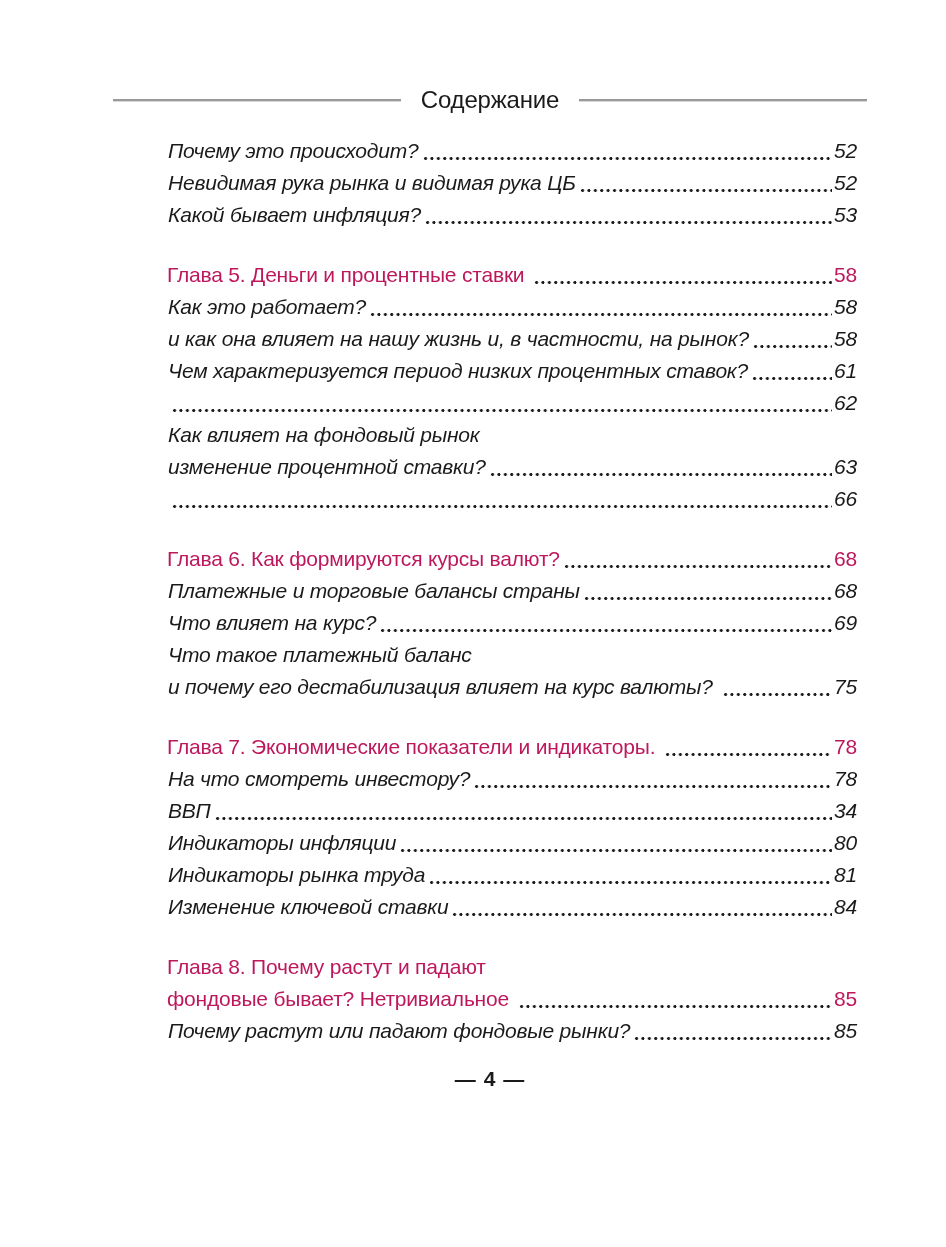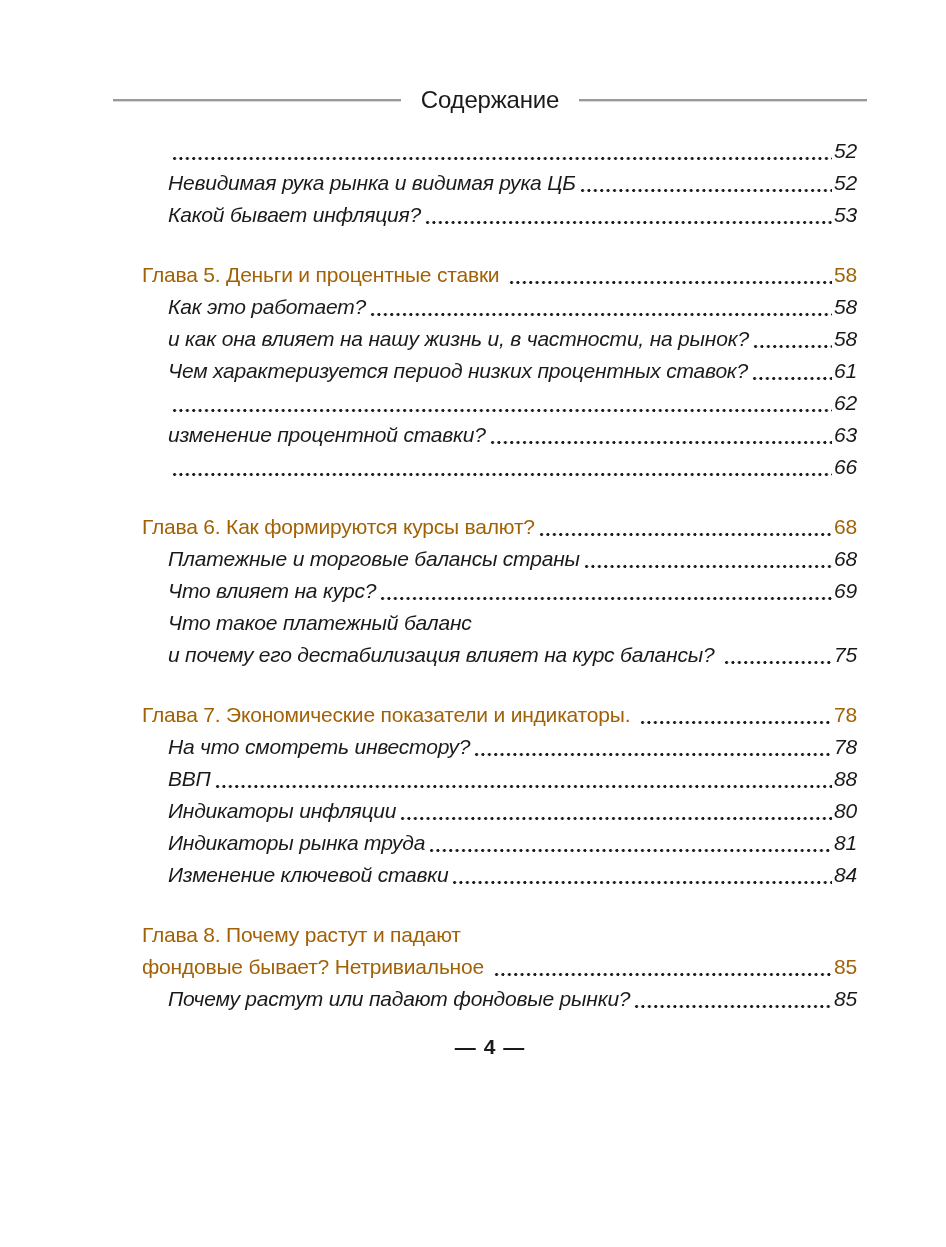--- a/index.html
+++ b/index.html
@@ -43,21 +43,21 @@
   }
   .row{
     display:flex;
     align-items:baseline;
     height:32px;
     line-height:32px;
     white-space:nowrap;
   }
   .row.gap{margin-top:28px;}
   .row.sub{padding-left:26px;font-style:italic;}
-  .row.chapter{font-style:normal;font-weight:400;color:#a16207;}
+  .row.chapter{font-style:normal;font-weight:400;color:#be185d;margin-left:25px;}
   .row .title{flex:0 0 auto;}
   .row .leader{
     flex:1 1 auto;
     align-self:flex-end;
     height:5px;
     margin:0 2px 6px 4px;
     background-image:radial-gradient(circle at 2.6px 2.5px,#1c1c1c 1.3px,rgba(0,0,0,0) 1.75px);
     background-size:6.4px 5px;
     background-repeat:repeat-x;
   }
@@ -76,20 +76,21 @@
 <body>
 
 <div class="runhead">
   <span class="rule"></span>
   <span class="title">Содержание</span>
   <span class="rule"></span>
 </div>
 
 <div class="toc">
     <div class="row sub">
+      <span class="title">Почему это происходит?</span>
       <span class="leader"></span>
       <span class="num">52</span>
     </div>
     <div class="row sub">
       <span class="title">Невидимая рука рынка и видимая рука ЦБ</span>
       <span class="leader"></span>
       <span class="num">52</span>
     </div>
     <div class="row sub">
       <span class="title">Какой бывает инфляция?</span>
@@ -114,20 +115,23 @@
     <div class="row sub">
       <span class="title">Чем характеризуется период низких процентных ставок?</span>
       <span class="leader"></span>
       <span class="num">61</span>
     </div>
     <div class="row sub">
       <span class="leader"></span>
       <span class="num">62</span>
     </div>
     <div class="row sub">
+      <span class="title">Как влияет на фондовый рынок</span>
+    </div>
+    <div class="row sub">
       <span class="title">изменение процентной ставки?</span>
       <span class="leader"></span>
       <span class="num">63</span>
     </div>
     <div class="row sub">
       <span class="leader"></span>
       <span class="num">66</span>
     </div>
     <div class="row chapter gap">
       <span class="title">Глава 6. Как формируются курсы валют?</span>
@@ -141,38 +145,38 @@
     </div>
     <div class="row sub">
       <span class="title">Что влияет на курс?</span>
       <span class="leader"></span>
       <span class="num">69</span>
     </div>
     <div class="row sub">
       <span class="title">Что такое платежный баланс</span>
     </div>
     <div class="row sub sp">
-      <span class="title">и почему его дестабилизация влияет на курс балансы?</span>
+      <span class="title">и почему его дестабилизация влияет на курс валюты?</span>
       <span class="leader"></span>
       <span class="num">75</span>
     </div>
     <div class="row chapter gap sp">
       <span class="title">Глава 7. Экономические показатели и индикаторы.</span>
       <span class="leader"></span>
       <span class="num">78</span>
     </div>
     <div class="row sub">
       <span class="title">На что смотреть инвестору?</span>
       <span class="leader"></span>
       <span class="num">78</span>
     </div>
     <div class="row sub">
       <span class="title">ВВП</span>
       <span class="leader"></span>
-      <span class="num">88</span>
+      <span class="num">34</span>
     </div>
     <div class="row sub">
       <span class="title">Индикаторы инфляции</span>
       <span class="leader"></span>
       <span class="num">80</span>
     </div>
     <div class="row sub">
       <span class="title">Индикаторы рынка труда</span>
       <span class="leader"></span>
       <span class="num">81</span>

